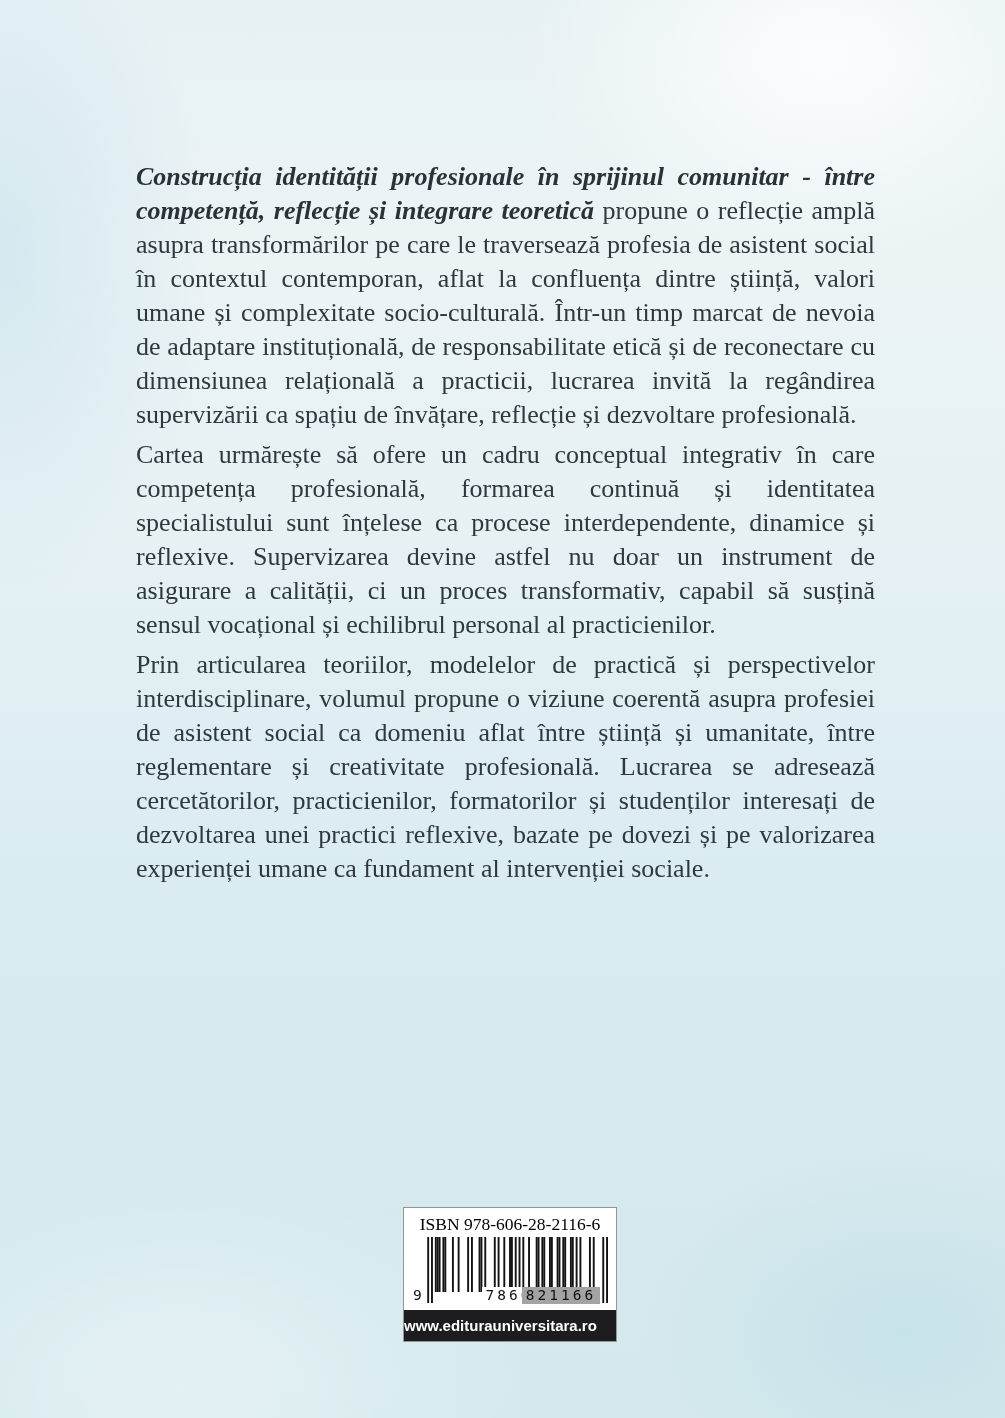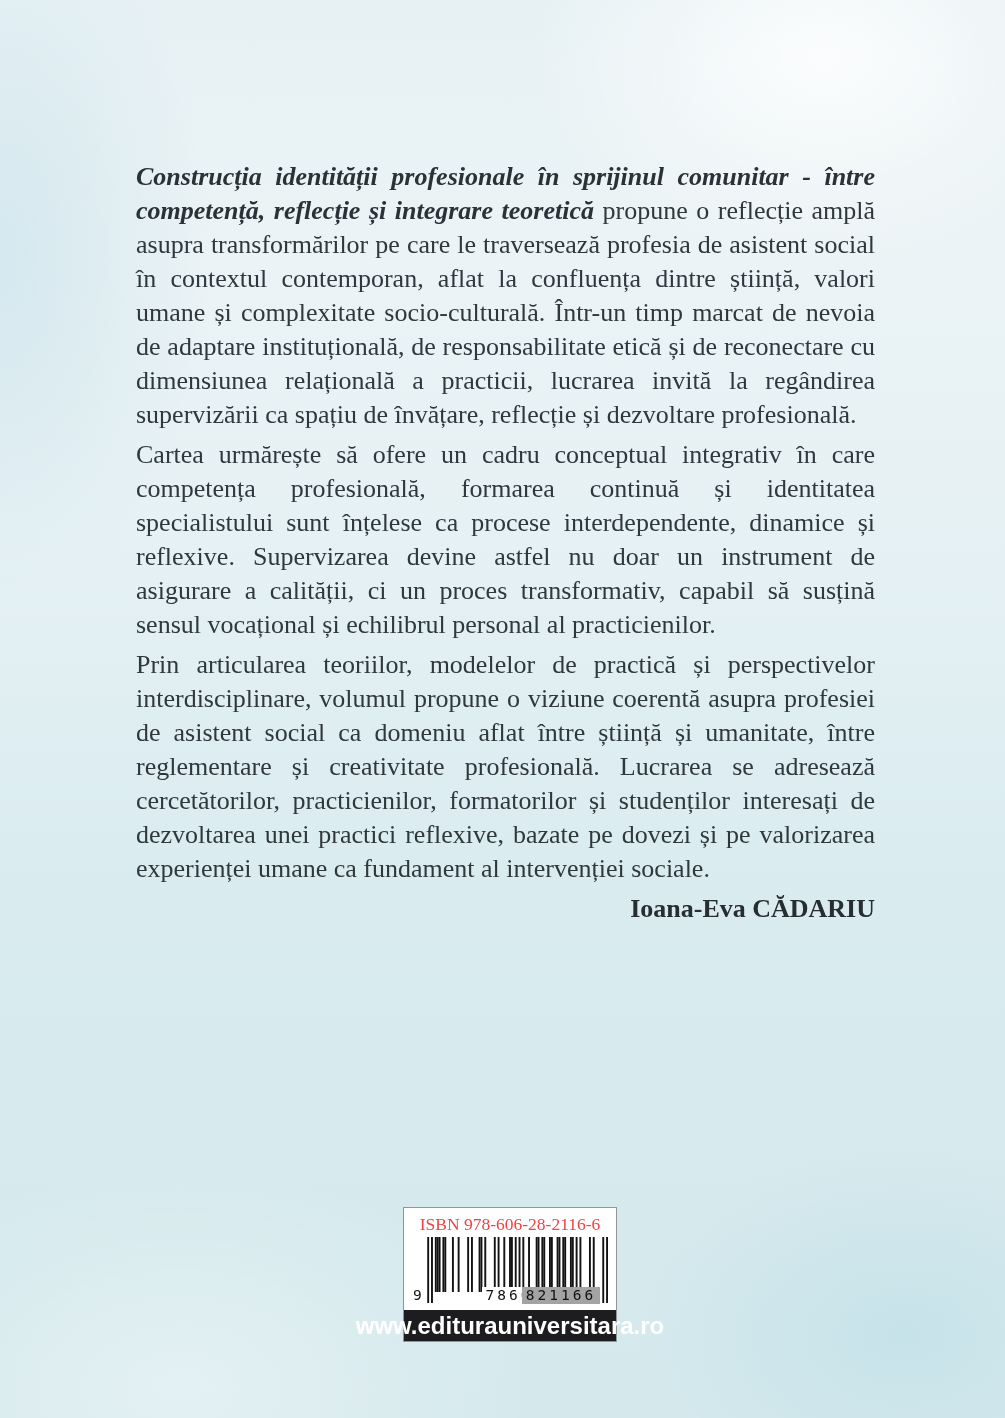--- a/index.html
+++ b/index.html
@@ -45,21 +45,21 @@
   .barcode-white{
     position:relative;
     box-sizing:border-box;
     height:102px;
     padding:5px 8px 0 8px;
     background:#ffffff;
   }
   .isbn-label{
     font-family:"Liberation Serif", serif;
     font-size:17.5px; line-height:22px;
-    color:#ef4444;
+    color:#000000;
     text-align:center;
     white-space:nowrap;
   }
   .bars-wrap{
     position:relative;
     height:66px;
     margin-top:2px;
   }
   .bars-wrap svg{display:block;width:100%;height:66px;}
   .bars-wrap svg rect{fill:#131313;}
@@ -71,39 +71,38 @@
     font-size:14.5px; line-height:17px;
     color:#111111;
   }
   .barcode-digits span{position:absolute; text-align:center; letter-spacing:3px;}
   .dg-first{left:0; width:7%; background:transparent;}
   .dg-left{left:11%; width:40%; background:#ffffff;margin-left:48px;}
   .dg-right{left:56%; width:40%; background:#a3a3a3;}
   .website-bar{
     height:31px;
     background:#1d1d1f;
-    display:flex; align-items:center; justify-content:center;
+    display:flex; align-items:center; justify-content:flex-start;
     font-family:"Liberation Sans", sans-serif;
     font-weight:bold;
-    font-size:24px;
+    font-size:15px;
     color:#ffffff;
     white-space:nowrap;
   }
 </style>
 </head>
 <body>
 
 <div class="page">
 
   <div class="blurb">
     <p><span class="lead">Construcția identității profesionale în sprijinul comunitar - între competență, reflecție și integrare teoretică</span>
       <span>propune o reflecție amplă asupra transformărilor pe care le traversează profesia de asistent social în contextul contemporan, aflat la confluența dintre știință, valori umane și complexitate socio-culturală. Într-un timp marcat de nevoia de adaptare instituțională, de responsabilitate etică și de reconectare cu dimensiunea relațională a practicii, lucrarea invită la regândirea supervizării ca spațiu de învățare, reflecție și dezvoltare profesională.</span></p>
     <p>Cartea urmărește să ofere un cadru conceptual integrativ în care competența profesională, formarea continuă și identitatea specialistului sunt înțelese ca procese interdependente, dinamice și reflexive. Supervizarea devine astfel nu doar un instrument de asigurare a calității, ci un proces transformativ, capabil să susțină sensul vocațional și echilibrul personal al practicienilor.</p>
     <p>Prin articularea teoriilor, modelelor de practică și perspectivelor interdisciplinare, volumul propune o viziune coerentă asupra profesiei de asistent social ca domeniu aflat între știință și umanitate, între reglementare și creativitate profesională. Lucrarea se adresează cercetătorilor, practicienilor, formatorilor și studenților interesați de dezvoltarea unei practici reflexive, bazate pe dovezi și pe valorizarea experienței umane ca fundament al intervenției sociale.</p>
-    <div class="author">Ioana-Eva CĂDARIU</div>
   </div>
 
   <div class="barcode-block">
     <div class="barcode-white">
       <div class="isbn-label">ISBN 978-606-28-2116-6</div>
       <div class="bars-wrap">
         <svg viewBox="0 0 103 66" preserveAspectRatio="none" xmlns="http://www.w3.org/2000/svg">
             <rect x="8" y="0" width="1" height="66"></rect>
             <rect x="10" y="0" width="1" height="66"></rect>
             <rect x="12" y="0" width="1" height="55"></rect>

